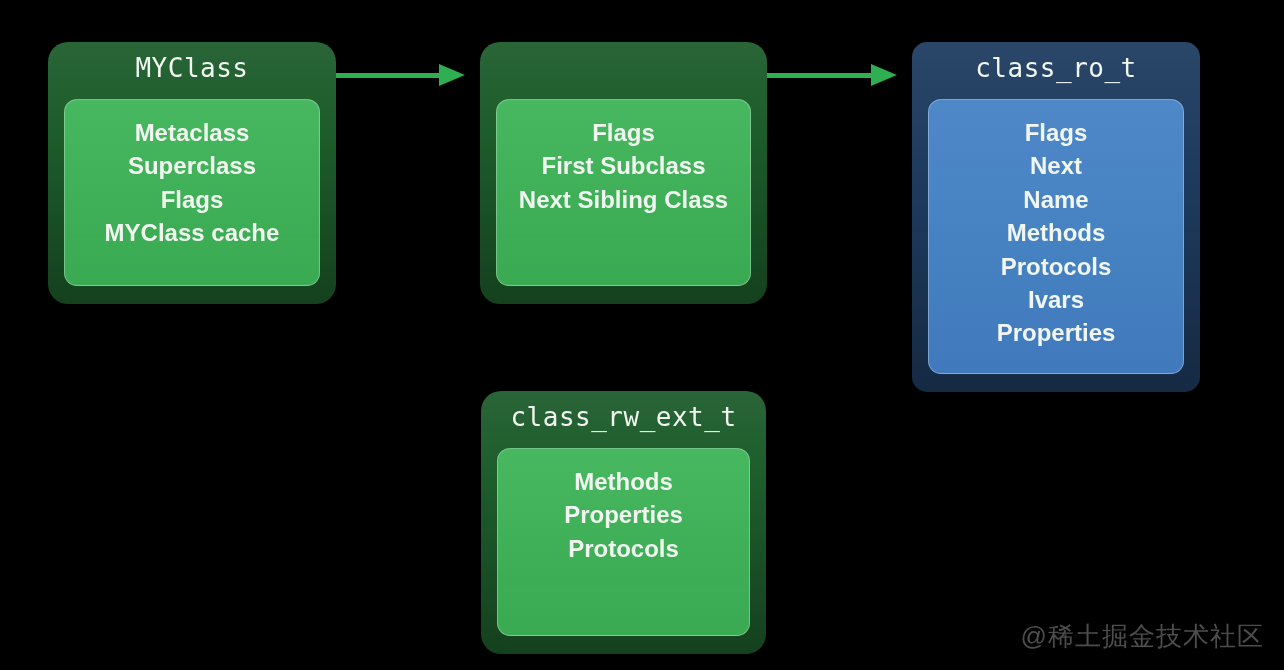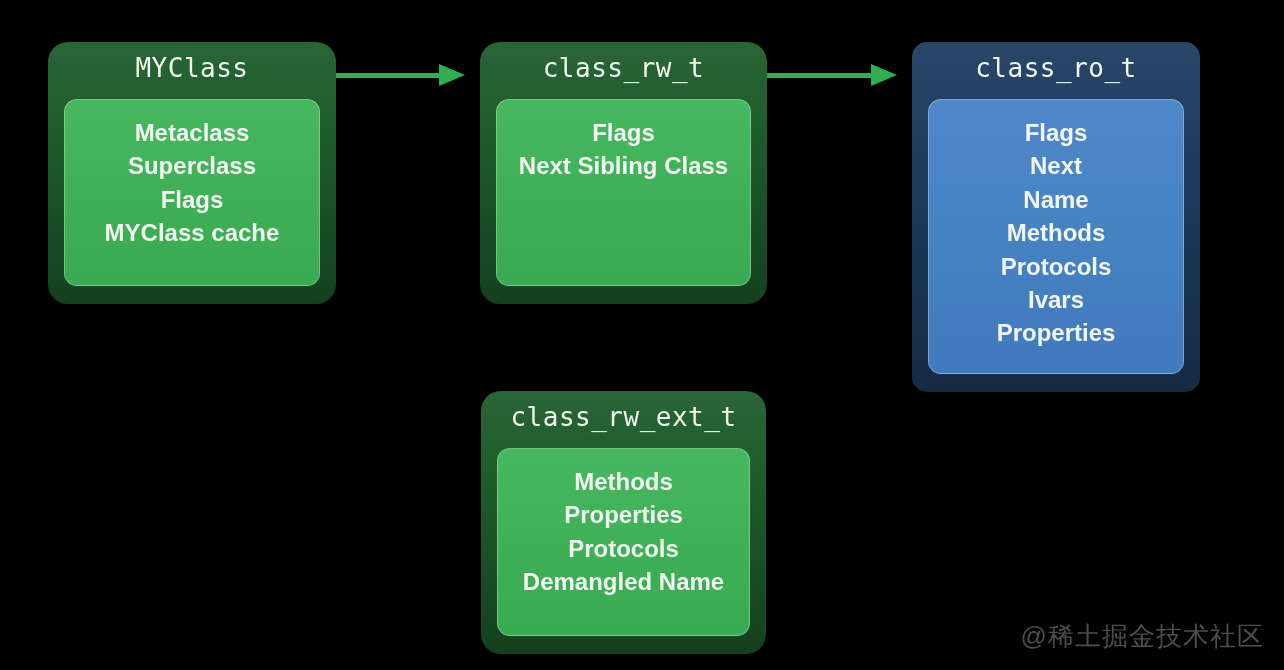--- a/index.html
+++ b/index.html
@@ -120,23 +120,23 @@
       <div class="item">MYClass cache</div>
     </div>
   </div>
 
   <div class="arrow a1">
     <div class="shaft"></div>
     <div class="head"></div>
   </div>
 
   <div class="node green n2">
-    <div class="node-title">class_rw_t</div>
     <div class="node-body">
       <div class="item">Flags</div>
+      <div class="item">First Subclass</div>
       <div class="item">Next Sibling Class</div>
     </div>
   </div>
 
   <div class="arrow a2">
     <div class="shaft"></div>
     <div class="head"></div>
   </div>
 
   <div class="node blue n3">
@@ -151,19 +151,18 @@
       <div class="item">Properties</div>
     </div>
   </div>
 
   <div class="node green n4">
     <div class="node-title">class_rw_ext_t</div>
     <div class="node-body">
       <div class="item">Methods</div>
       <div class="item">Properties</div>
       <div class="item">Protocols</div>
-      <div class="item">Demangled Name</div>
     </div>
   </div>
 
   <div class="watermark">@稀土掘金技术社区</div>
 
 </div>
 
 </body></html>

